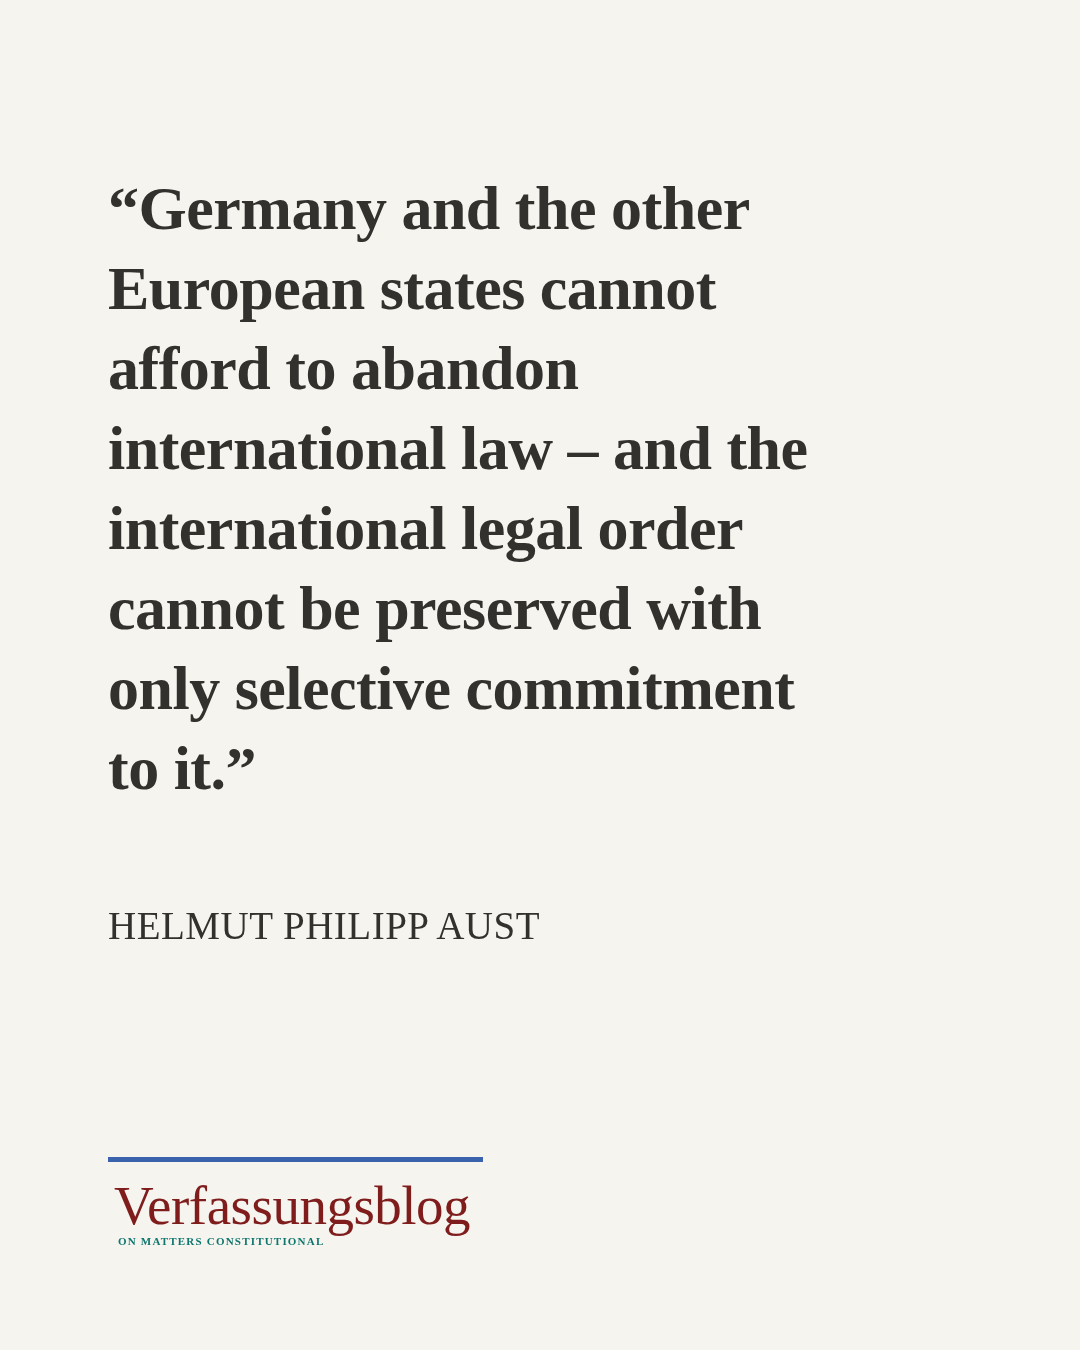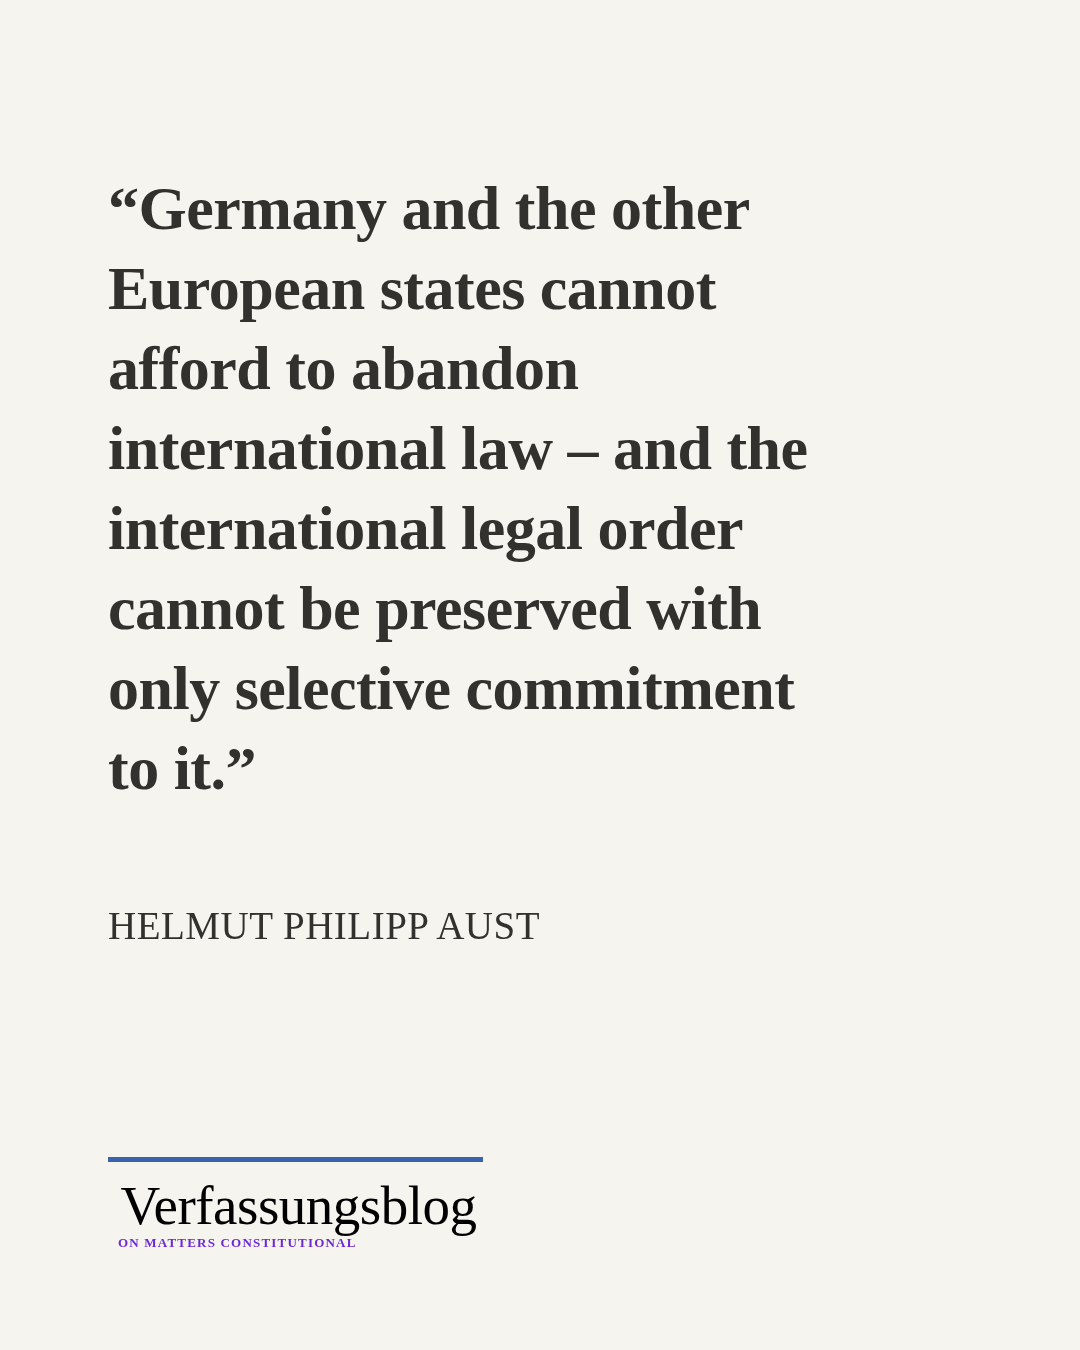--- a/index.html
+++ b/index.html
@@ -55,32 +55,31 @@
     width: 375px;
     height: 5px;
     background: #3A62AD;
   }
 
   .logo-wordmark {
     margin-top: 16px;
     margin-left: 6px;
     font-size: 55px;
     line-height: 55px;
-    color: #000000;
+    color: #7f1d1d;
     letter-spacing: -0.5px;
-    text-align: center;
   }
 
   .logo-tagline {
     margin-left: 10px;
     margin-top: 2px;
-    font-size: 13px;
+    font-size: 11px;
     font-weight: 700;
     letter-spacing: 1.2px;
-    color: #6d28d9;
+    color: #0f766e;
   }
 </style>
 </head>
 <body>
 
 <div class="canvas">
 
   <div class="quote-text">“Germany and the other
 European states cannot
 afford to abandon

